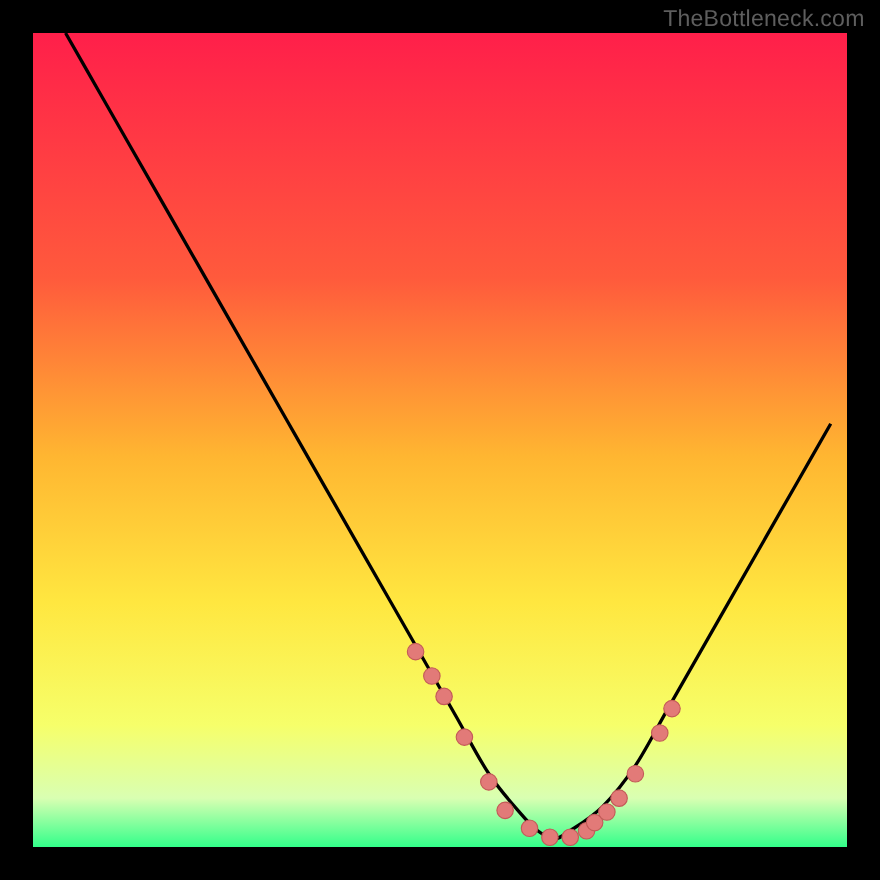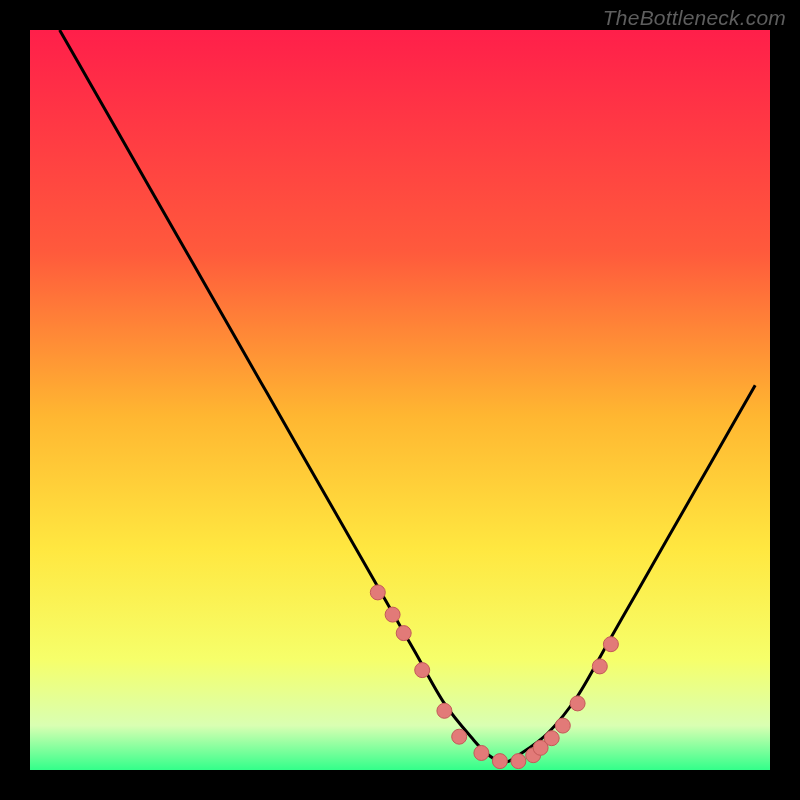--- a/index.html
+++ b/index.html
@@ -18,21 +18,20 @@
     background: #000;
   }
   .watermark {
     position: absolute;
     top: 6px;
     right: 14px;
     color: #5e5e5e;
     font-size: 21px;
     letter-spacing: 0.2px;
     z-index: 3;
-    font-style: italic;
   }
   svg {
     position: absolute;
     left: 0;
     top: 0;
   }
 </style>
 </head>
 <body>
 

